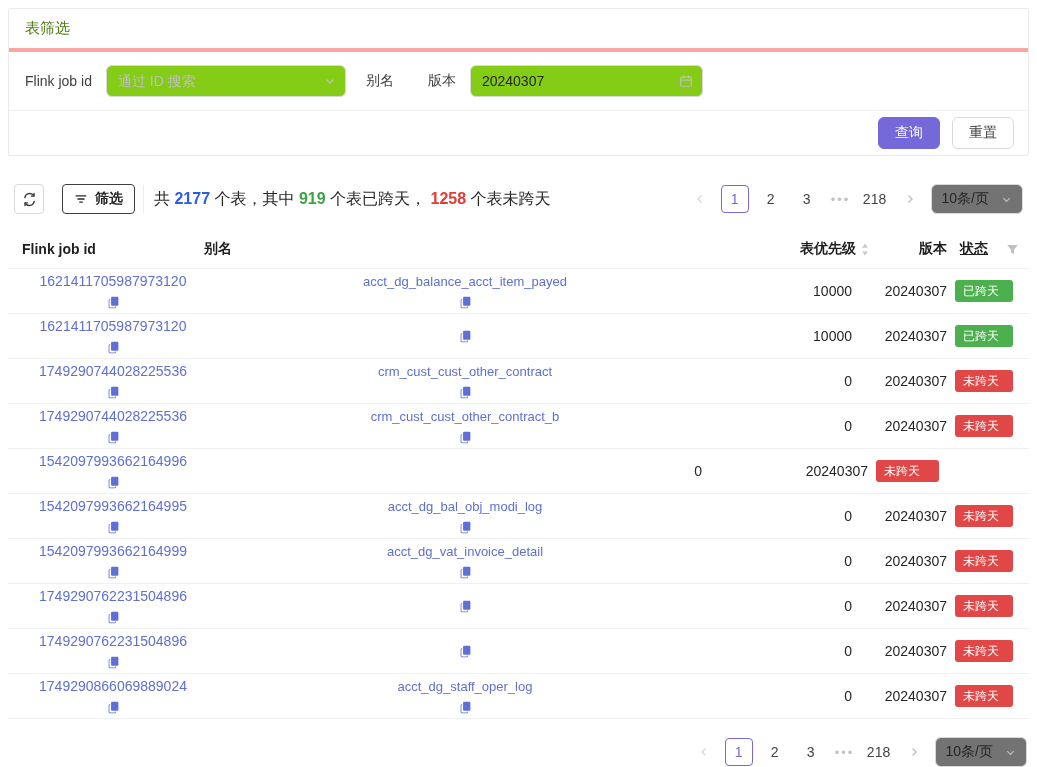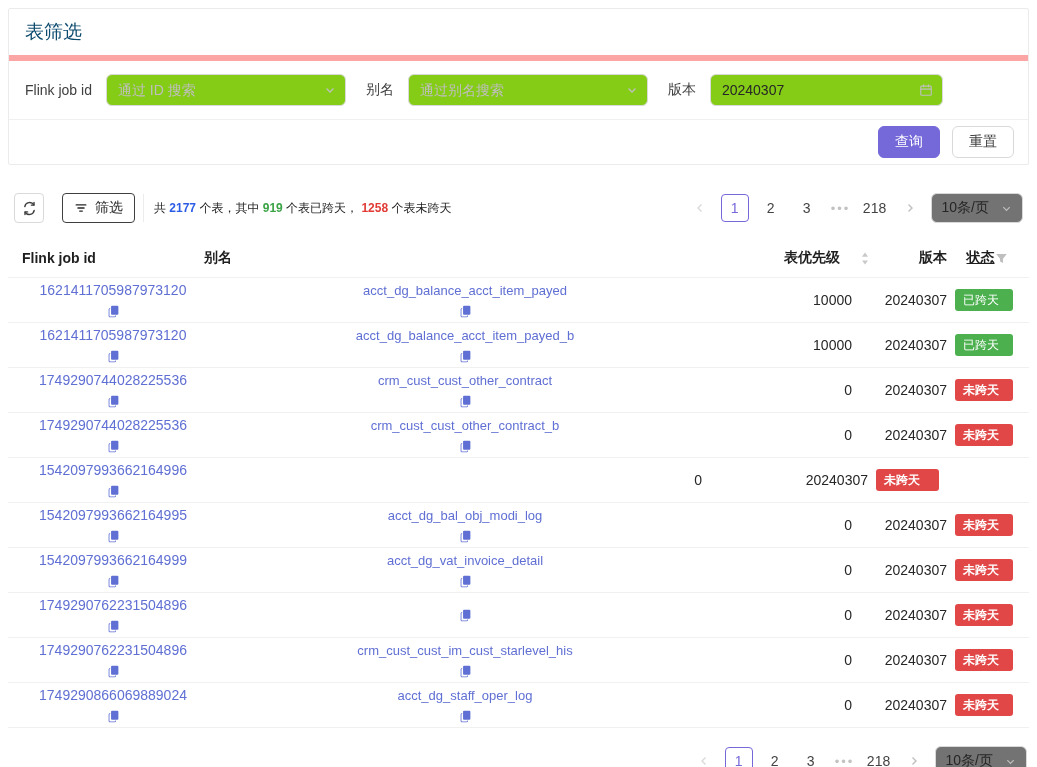--- a/index.html
+++ b/index.html
@@ -6,42 +6,42 @@
   html,body { background:#fff; }
   body {
     width:1037px; height:767px; overflow:hidden;
     font-family:"Liberation Sans","DejaVu Sans",sans-serif;
     color:#262626; font-size:14px;
   }
   .page { width:1037px; height:767px; padding:8px; }
 
   
   .filter-card { border:1px solid #ebebeb; border-radius:2px; background:#fff; }
-  .card-title { padding:10px 16px; font-size:19px; color:#0c4a6e; border-bottom:6px solid #fca5a5; }
+  .card-title { padding:10px 16px; font-size:15px; color:#4d7c0f; border-bottom:4px solid #fca5a5; }
   .filter-row { display:flex; align-items:center; padding:13px 16px; border-bottom:1px solid #f0f0f0; }
   .f-label { font-size:14px; color:#404040; margin-right:14px; white-space:nowrap; }
   .ml20 { margin-left:20px; }
   .select, .date-input { position:relative; height:32px; border:1px solid #d9d9d9; border-radius:6px; background:#84cc16; display:flex; align-items:center; }
   .w240 { width:240px; } .w233 { width:233px; }
   .select input, .date-input input {
     border:none; outline:none; background:transparent; width:100%; height:100%;
     padding:0 30px 0 11px; font-size:14px; color:#262626; border-radius:6px;
   }
   input::placeholder { color:#bfbfbf; }
   .box-icon { position:absolute; right:9px; top:50%; transform:translateY(-50%); display:flex; color:#bfbfbf; }
   .filter-actions { display:flex; justify-content:flex-end; align-items:center; gap:12px; padding:6px 14px; height:44px; }
   .btn { height:32px; padding:0 16px; border-radius:6px; font-size:14px; background:#fff; border:1px solid #d9d9d9; color:#404040; cursor:pointer; }
   .btn.primary { background:var(--primary,#7568d9); border-color:var(--primary,#7568d9); color:#fff; }
 
   
   .toolbar { margin-top:28px; display:flex; align-items:center; padding:0 6px; }
   .icon-btn { width:30px; height:30px; border:1px solid #d9d9d9; border-radius:4px; background:#fff; display:flex; align-items:center; justify-content:center; color:#3d3d3d; cursor:pointer; }
-  .filter-toggle { margin-left:18px; height:30px; padding:0 11px; border:1px solid #3f3f3f; border-radius:4px; background:#fff; display:flex; align-items:center; gap:7px; font-size:14px; color:#262626; cursor:pointer; }
+  .filter-toggle { margin-left:18px; height:30px; padding:0 11px; border:1px solid #3f3f3f; border-radius:4px; background:#fff; display:flex; align-items:center; gap:7px; font-size:14px; color:#262626; cursor:pointer;font-weight:bold; }
   .vdiv { width:1px; height:28px; background:#ececec; margin:0 10px 0 8px; }
-  .summary { font-size:12px; color:#262626; white-space:nowrap; }
+  .summary { font-size:16px; color:#262626; white-space:nowrap; }
   .summary .n { font-weight:700; }
   .n-blue { color:var(--count-blue,#2b5ce6); }
   .n-green { color:var(--count-green,#3aa345); }
   .n-red { color:var(--count-red,#e23b36); }
   .spacer { flex:1; }
 
   
   .pagination { display:flex; align-items:center; gap:8px; }
   .pg-btn { width:26px; height:28px; display:flex; align-items:center; justify-content:center; border:none; background:transparent; cursor:pointer; color:#bfbfbf; }
   .pg-btn.disabled { color:#d9d9d9; }
@@ -50,36 +50,36 @@
   .pg-ellipsis { min-width:24px; text-align:center; color:#c2c2c2; font-size:13px; letter-spacing:2px; cursor:pointer; }
   .page-size { height:30px; border:1px solid #d9d9d9; border-radius:6px; background:#737373; display:flex; align-items:center; gap:12px; padding:0 10px; font-size:14px; color:#262626; cursor:pointer; }
   .page-size .chev { display:flex; color:#bfbfbf; }
 
   
   .table { margin-top:16px; }
   .thead, .tr { display:grid; grid-template-columns:196px 1fr 150px 79px 74px; align-items:center; }
   .thead { border-bottom:1px solid #f0f0f0; }
   .th { font-weight:700; font-size:14px; color:#1f1f1f; padding:10px 0; }
   .th.c1 { padding-left:14px; }
-  .th.c3 { display:flex; justify-content:flex-end; align-items:center; gap:20px; padding-right:6px; cursor:pointer; }
+  .th.c3 { display:flex; justify-content:flex-end; align-items:center; gap:4px; padding-right:6px; cursor:pointer; }
   .th.c4 { text-align:right; padding-right:8px; }
-  .th.c5 { display:flex; justify-content:center; align-items:center; gap:0; padding-right:10px;text-decoration:underline; }
+  .th.c5 { display:flex; justify-content:flex-end; align-items:center; gap:18px; padding-right:10px;text-decoration:underline; }
   .sorter, .funnel { display:flex; cursor:pointer; }
   .tr { height:45px; border-bottom:1px solid #f0f0f0; }
   .td { font-size:14px; color:#262626;flex-direction:column; }
   .td.c1 { padding-left:14px; display:flex; align-items:center; gap:7px; }
   .td.c2 { display:flex; align-items:center; gap:7px; font-size:13px; }
   .td a { color:var(--link,#5f6fd3); text-decoration:none; cursor:pointer; }
   .copy-icon { color:var(--link,#5f6fd3); display:flex; cursor:pointer; }
   .td.c3 { text-align:right; padding-right:24px; }
   .td.c4 { text-align:right; padding-right:8px; }
   .td.c5 { display:flex; justify-content:center; padding-right:16px; }
   .badge { font-size:12px; line-height:18px; color:#fff; padding:2px 8px; border-radius:3px; white-space:nowrap; }
   .badge.crossed { background:var(--badge-green,#4cb04f); }
-  .badge.uncrossed { background:var(--badge-red,#e14747);font-weight:bold; }
+  .badge.uncrossed { background:var(--badge-red,#e14747); }
 
   .bottom-row { display:flex; justify-content:flex-end; margin-top:18px; padding-right:2px; }
 </style>
 </head>
 <body>
 
 <div class="page">
 
   <div class="filter-card">
     <div class="card-title">表筛选</div>
@@ -87,28 +87,20 @@
       <span class="f-label">Flink job id</span>
       <div class="select w240">
         <input placeholder="通过 ID 搜索" style="">
         <span class="box-icon">
           <svg width="12" height="12" viewBox="0 0 12 12" fill="none" stroke="currentColor" stroke-width="1.3">
               <path d="M2.5 4.5 6 8l3.5-3.5"></path>
             </svg>
         </span>
       </div>
       <span class="f-label ml20">别名</span>
-      <div class="select w240">
-        <input placeholder="通过别名搜索" style="">
-        <span class="box-icon">
-          <svg width="12" height="12" viewBox="0 0 12 12" fill="none" stroke="currentColor" stroke-width="1.3">
-              <path d="M2.5 4.5 6 8l3.5-3.5"></path>
-            </svg>
-        </span>
-      </div>
       <span class="f-label ml20">版本</span>
       <div class="date-input w233">
         <input value="20240307" style="">
         <span class="box-icon">
           <svg width="14" height="14" viewBox="0 0 16 16" fill="none" stroke="currentColor" stroke-width="1.3">
               <rect x="2" y="3.5" width="12" height="10.5" rx="1"></rect>
               <path d="M2 7h12M5.2 1.8v3M10.8 1.8v3"></path>
             </svg>
         </span>
       </div>
@@ -230,21 +222,20 @@
       <div class="td c1">
           <a>1621411705987973120</a>
           <span class="copy-icon">
             <svg width="13" height="13" viewBox="0 0 16 16" fill="currentColor">
               <path d="M11 13.5A1.5 1.5 0 0 1 9.5 15h-6A1.5 1.5 0 0 1 2 13.5v-8A1.5 1.5 0 0 1 3.5 4H4v1H3.5a.5.5 0 0 0-.5.5v8a.5.5 0 0 0 .5.5h6a.5.5 0 0 0 .5-.5V13h1v.5z"></path>
               <rect x="5" y="1" width="9" height="11" rx="1.2"></rect>
             </svg>
           </span>
         </div>
       <div class="td c2">
-          <a>acct_dg_balance_acct_item_payed_b</a>
           <span class="copy-icon">
             <svg width="13" height="13" viewBox="0 0 16 16" fill="currentColor">
               <path d="M11 13.5A1.5 1.5 0 0 1 9.5 15h-6A1.5 1.5 0 0 1 2 13.5v-8A1.5 1.5 0 0 1 3.5 4H4v1H3.5a.5.5 0 0 0-.5.5v8a.5.5 0 0 0 .5.5h6a.5.5 0 0 0 .5-.5V13h1v.5z"></path>
               <rect x="5" y="1" width="9" height="11" rx="1.2"></rect>
             </svg>
           </span>
         </div>
       <div class="td c3">10000</div>
       <div class="td c4">20240307</div>
       <div class="td c5">
@@ -402,21 +393,20 @@
       <div class="td c1">
           <a>1749290762231504896</a>
           <span class="copy-icon">
             <svg width="13" height="13" viewBox="0 0 16 16" fill="currentColor">
               <path d="M11 13.5A1.5 1.5 0 0 1 9.5 15h-6A1.5 1.5 0 0 1 2 13.5v-8A1.5 1.5 0 0 1 3.5 4H4v1H3.5a.5.5 0 0 0-.5.5v8a.5.5 0 0 0 .5.5h6a.5.5 0 0 0 .5-.5V13h1v.5z"></path>
               <rect x="5" y="1" width="9" height="11" rx="1.2"></rect>
             </svg>
           </span>
         </div>
       <div class="td c2">
-          <a>crm_cust_cust_im_cust_starlevel_his</a>
           <span class="copy-icon">
             <svg width="13" height="13" viewBox="0 0 16 16" fill="currentColor">
               <path d="M11 13.5A1.5 1.5 0 0 1 9.5 15h-6A1.5 1.5 0 0 1 2 13.5v-8A1.5 1.5 0 0 1 3.5 4H4v1H3.5a.5.5 0 0 0-.5.5v8a.5.5 0 0 0 .5.5h6a.5.5 0 0 0 .5-.5V13h1v.5z"></path>
               <rect x="5" y="1" width="9" height="11" rx="1.2"></rect>
             </svg>
           </span>
         </div>
       <div class="td c3">0</div>
       <div class="td c4">20240307</div>
       <div class="td c5">

